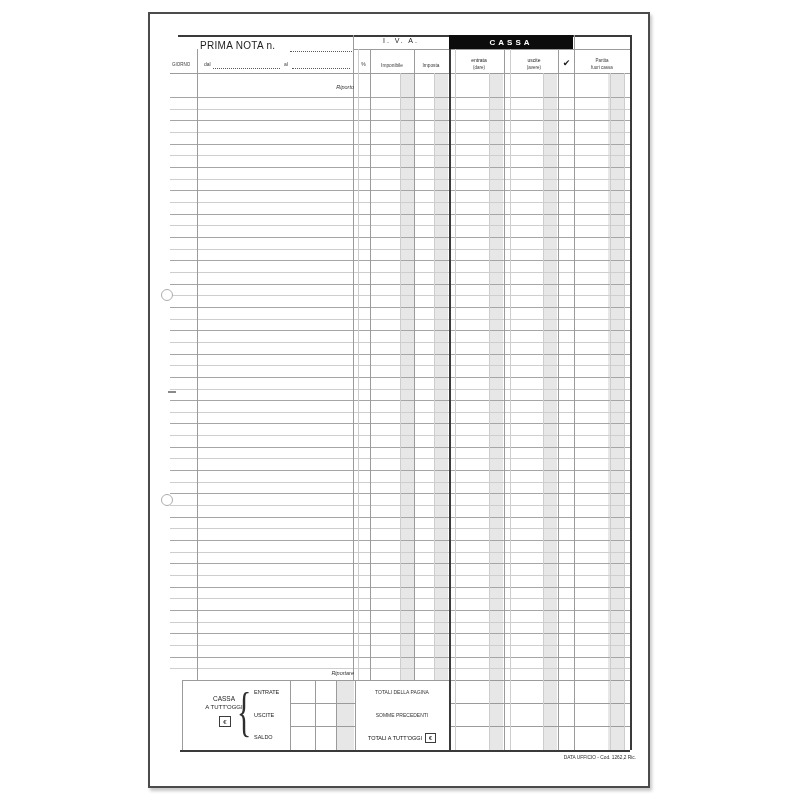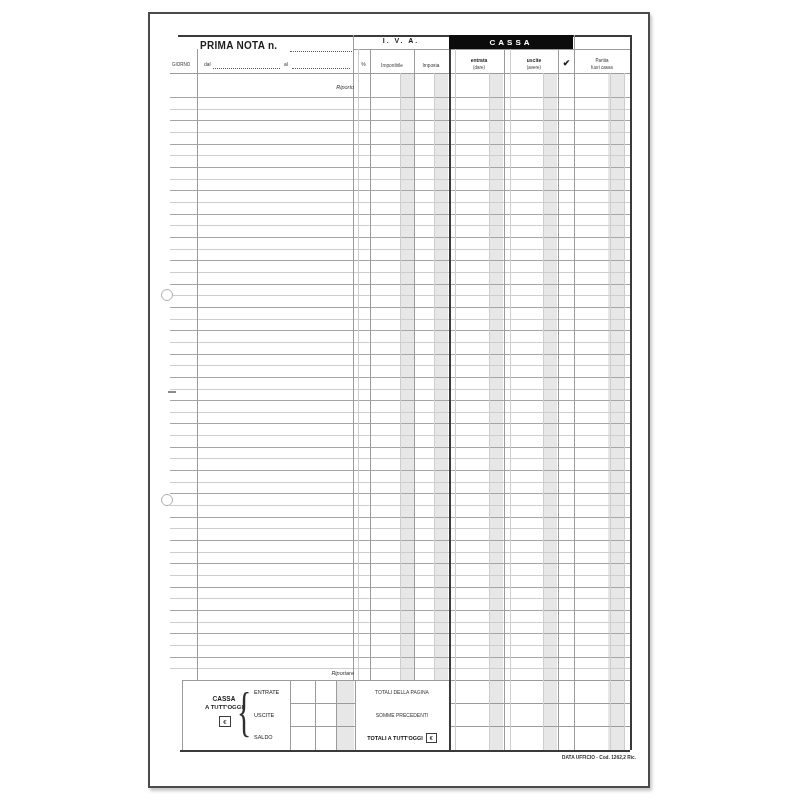--- a/index.html
+++ b/index.html
@@ -4,21 +4,21 @@
 <style>
   html,body{margin:0;padding:0;background:#ffffff;width:800px;height:800px;
     font-family:"Liberation Sans", sans-serif;}
   #canvas{position:relative;width:800px;height:800px;background:#ffffff;overflow:hidden;}
   .page{position:absolute;left:148px;top:12px;width:498px;height:772px;
     background:#ffffff;border:2px solid #4b4b4b;box-shadow:2px 3px 3px rgba(0,0,0,.22);}
   .form{position:absolute;left:0;top:0;width:100%;height:100%;}
   .lbl{position:absolute;color:#1d1d1d;font-size:5px;line-height:1.15;white-space:nowrap;}
   .ctr{text-align:center;}
   .rgt{text-align:right;}
-  .bold{font-weight:bold;}
+  .bold{font-weight:normal;}
   .ital{font-style:italic;}
   .dotline{position:absolute;border-bottom:1px dotted #5a5a5a;height:0;}
   .cassa-box{position:absolute;left:299px;top:21px;width:124px;height:14px;
     background:#0c0c0c;color:#fff;display:flex;align-items:center;justify-content:center;}
   .cassa-box span{font-weight:bold;font-size:8px;letter-spacing:3px;}
   .eurobox{position:absolute;width:10px;height:9px;border:1px solid #3c3c3c;
     font-size:6px;display:flex;align-items:center;justify-content:center;color:#1d1d1d;}
   .hole{position:absolute;width:10px;height:10px;border:1.5px solid #adadad;
     border-radius:50%;background:#fff;}
   .tick{position:absolute;background:#8a8a8a;}

